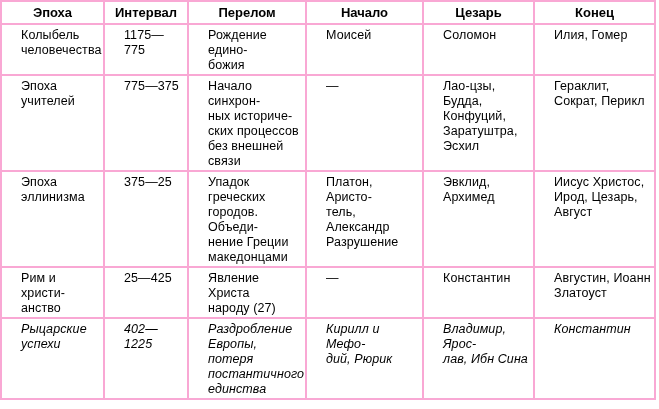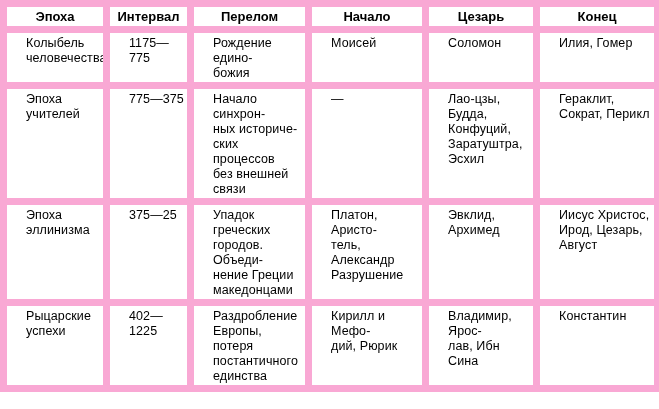--- a/index.html
+++ b/index.html
@@ -18,21 +18,21 @@
   }
   table.epochs {
     border-collapse: collapse;
     table-layout: fixed;
     width: 654px;
     margin: 0;
     border: 2px solid #000000;
   }
   table.epochs th,
   table.epochs td {
-    border: 7px solid #f9a8d4;
+    border: 2px solid #f9a8d4;
     box-sizing: border-box;
     overflow: hidden;
   }
   table.epochs th {
     font-size: 13px;
     font-weight: bold;
     text-align: center;
     vertical-align: middle;
     padding: 2px 2px;
     white-space: pre-line;
@@ -46,21 +46,21 @@
     padding: 3px 3px 1px 19px;
     white-space: pre-line;
     letter-spacing: 0.1px;
   }
   tr.hrow  { height: 23px; }
   tr.rh39  { height: 39px; }
   tr.rh79a { height: 79px; }
   tr.rh79b { height: 79px; }
   tr.rh42  { height: 42px; }
   tr.rh69  { height: 69px; }
-  tr.rh74  { height: 56px; }
+  tr.rh74  { height: 56px; font-style: italic; }
 </style>
 </head>
 <body>
 
 <div class="page">
   <table class="epochs">
     <colgroup>
       <col style="width:103px">
       <col style="width:84px">
       <col style="width:118px">
@@ -116,20 +116,31 @@
 македонцами</td>
         <td>Платон, Аристо-
 тель, Александр
 Разрушение</td>
         <td>Эвклид,
 Архимед</td>
         <td>Иисус Христос,
 Ирод, Цезарь,
 Август</td>
       </tr>
+      <tr class="rh42">
+        <td>Рим и христи-
+анство</td>
+        <td>25—425</td>
+        <td>Явление Христа
+народу (27)</td>
+        <td>—</td>
+        <td>Константин</td>
+        <td>Августин, Иоанн
+Златоуст</td>
+      </tr>
       <tr class="rh74">
         <td>Рыцарские
 успехи</td>
         <td>402—1225</td>
         <td>Раздробление
 Европы, потеря
 постантичного
 единства</td>
         <td>Кирилл и Мефо-
 дий, Рюрик</td>

